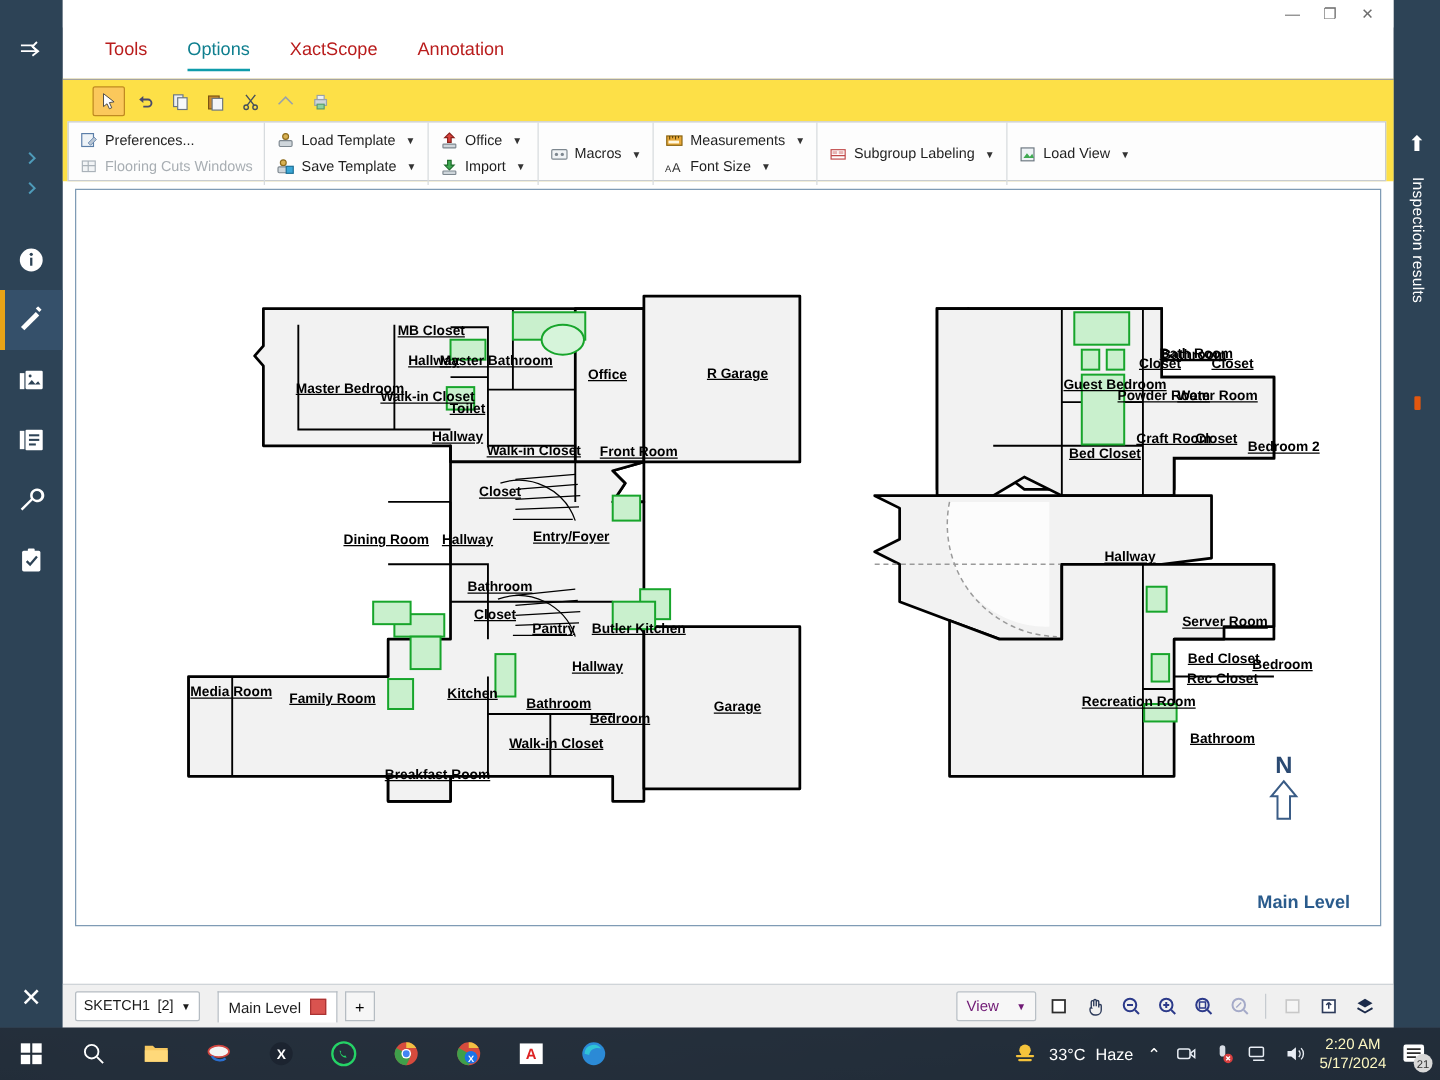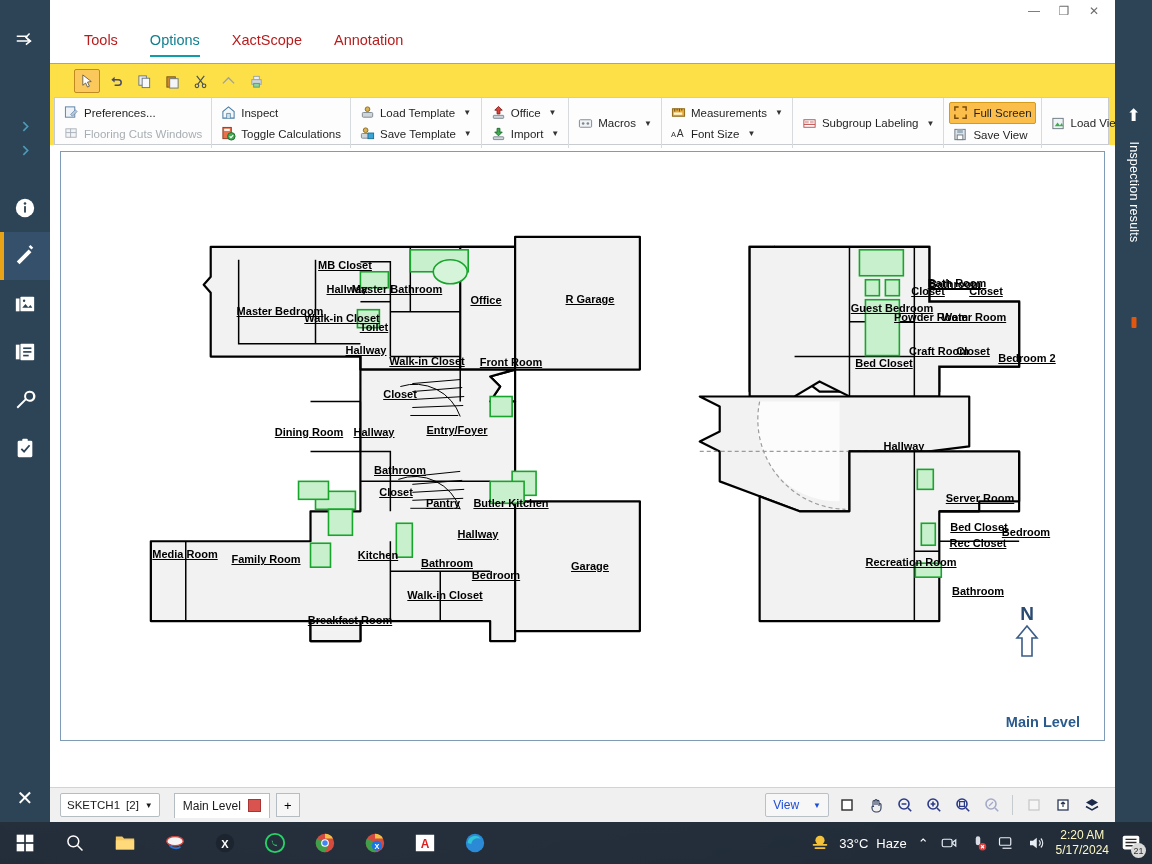--- a/index.html
+++ b/index.html
@@ -75,21 +75,21 @@
   .statusbar{position:absolute;left:0;bottom:0;width:1065px;height:34px;background:#f0f0f0;
       border-top:1px solid #cfd4d8;display:flex;align-items:center;}
   .sketchsel{margin-left:10px;display:flex;align-items:center;gap:6px;border:1px solid #b5bcc2;
       background:#fff;height:22px;padding:0 6px;font-size:11.5px;color:#1b1b1b;border-radius:2px;}
   .leveltab{margin-left:14px;height:24px;background:#fff;border:1px solid #b5bcc2;border-bottom:none;
       display:flex;align-items:center;gap:7px;padding:0 8px;font-size:12px;color:#1b1b1b;}
   .levelclose{width:11px;height:11px;background:#d9534f;border:1px solid #a33;display:inline-block;}
   .plustab{margin-left:6px;width:22px;height:22px;border:1px solid #b5bcc2;background:#f6f6f6;
       display:flex;align-items:center;justify-content:center;font-size:13px;}
   .sbright{margin-left:auto;display:flex;align-items:center;gap:6px;padding-right:12px;}
-  .viewbtn{display:flex;align-items:center;gap:14px;font-size:12px;color:#1d4ed8;border:1px solid #b9c0c6;
+  .viewbtn{display:flex;align-items:center;gap:14px;font-size:12px;color:#701a75;border:1px solid #b9c0c6;
       background:#f7f7f7;height:22px;padding:0 7px;border-radius:2px;}
   .sbtn{width:23px;height:22px;display:flex;align-items:center;justify-content:center;}
   .sbtn svg{width:16px;height:16px;}
   .sbtn.dim{opacity:.38;}
   .divv{width:1px;height:20px;background:#c6cbd0;margin:0 3px;}
 
   
   .taskbar{position:absolute;left:0;bottom:0;width:1152px;height:42px;background:rgba(18,26,36,.72);
       display:flex;align-items:center;z-index:8;}
   .tbi{width:50px;height:42px;display:flex;align-items:center;justify-content:center;}
@@ -255,42 +255,20 @@
             <span class="ic">
                 <svg viewBox="0 0 16 16">
                   <rect x="2" y="3" width="11" height="9" fill="#f2f4f6" stroke="#aab2b9"></rect>
                   <path d="M2 7h11M7 3v9" stroke="#aab2b9"></path>
                 </svg>
               </span>
             <span>Flooring Cuts Windows</span>
           </div>
         </div>
 
-        <div class="grp">
-          <div class="ritem">
-            <span class="ic">
-                <svg viewBox="0 0 16 16">
-                  <path d="M8 2l6 5v7H2V7z" fill="#f4f7f9" stroke="#4b7ea3" stroke-width="1.1"></path>
-                  <path d="M6 14V9h4v5" fill="#cfe3ef" stroke="#4b7ea3" stroke-width=".8"></path>
-                </svg>
-              </span>
-            <span>Inspect</span>
-          </div>
-          <div class="ritem">
-            <span class="ic">
-                <svg viewBox="0 0 16 16">
-                  <rect x="2" y="1.5" width="9" height="12" fill="#e8704a" stroke="#8d3c22"></rect>
-                  <rect x="3.4" y="3" width="6" height="2.2" fill="#fff"></rect>
-                  <circle cx="11" cy="11" r="4" fill="#3faa52" stroke="#1f6b2c"></circle>
-                  <path d="M9.2 11l1.4 1.5 2.4-2.7" stroke="#fff" stroke-width="1.3" fill="none"></path>
-                </svg>
-              </span>
-            <span>Toggle Calculations</span>
-          </div>
-        </div>
 
         <div class="grp">
           <div class="ritem">
             <span class="ic">
                 <svg viewBox="0 0 16 16">
                   <circle cx="8" cy="4.5" r="2.5" fill="#d9b152" stroke="#8d6b1d"></circle>
                   <rect x="2.5" y="8" width="11" height="5" rx="1" fill="#cfd6db" stroke="#7d878f"></rect>
                 </svg>
               </span>
             <span>Load Template</span>
@@ -378,40 +356,20 @@
                   <rect x="3.2" y="5.2" width="4" height="2.6" fill="#e8b4b4"></rect>
                   <rect x="8.5" y="5.2" width="4" height="2.6" fill="#e8b4b4"></rect>
                   <path d="M2 9h12" stroke="#c04a4a"></path>
                 </svg>
               </span>
             <span>Subgroup Labeling</span>
             <span class="caret">▼</span>
           </div>
         </div>
 
-        <div class="grp">
-          <div class="ritem hl">
-            <span class="ic">
-                <svg viewBox="0 0 16 16">
-                  <path d="M2 6V2h4M14 6V2h-4M2 10v4h4M14 10v4h-4" stroke="#7a4a08" stroke-width="1.6" fill="none"></path>
-                </svg>
-              </span>
-            <span>Full Screen</span>
-          </div>
-          <div class="ritem">
-            <span class="ic">
-                <svg viewBox="0 0 16 16">
-                  <rect x="2" y="2.5" width="11" height="11" fill="#dfe5ea" stroke="#6c7780"></rect>
-                  <rect x="4.5" y="2.5" width="6" height="4" fill="#9fb0bd"></rect>
-                  <rect x="4.5" y="8.5" width="6" height="5" fill="#fff" stroke="#6c7780"></rect>
-                </svg>
-              </span>
-            <span>Save View</span>
-          </div>
-        </div>
 
         <div class="grp">
           <div class="ritem">
             <span class="ic">
                 <svg viewBox="0 0 16 16">
                   <rect x="2" y="2.5" width="11" height="11" fill="#eef3f6" stroke="#6c7780"></rect>
                   <path d="M4 11l3-4 2.5 3 2-2.5L13 11z" fill="#3faa52"></path>
                 </svg>
               </span>
             <span>Load View</span>

